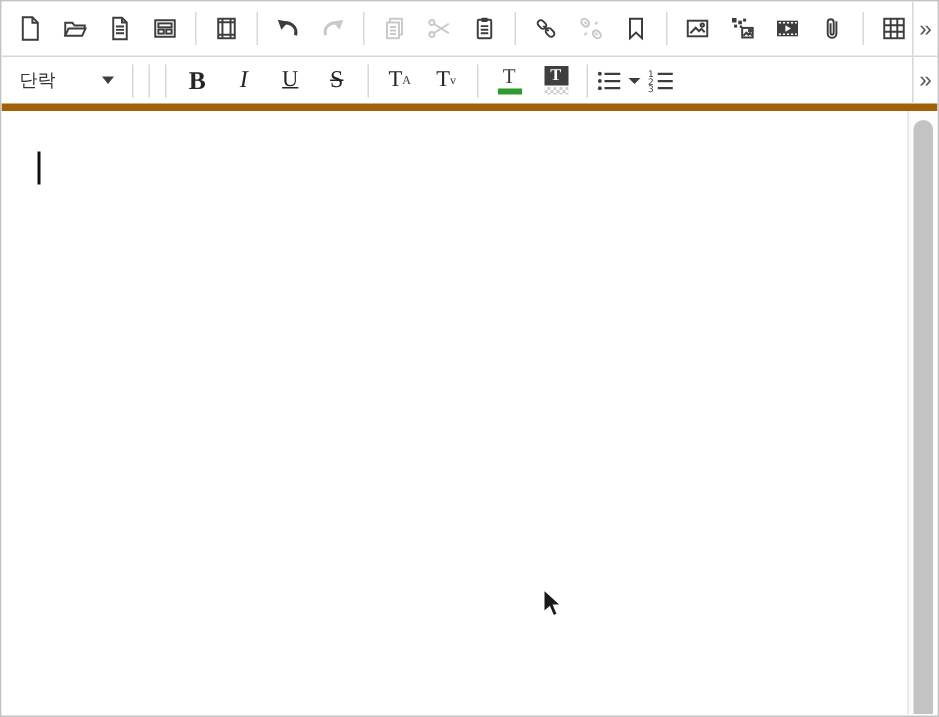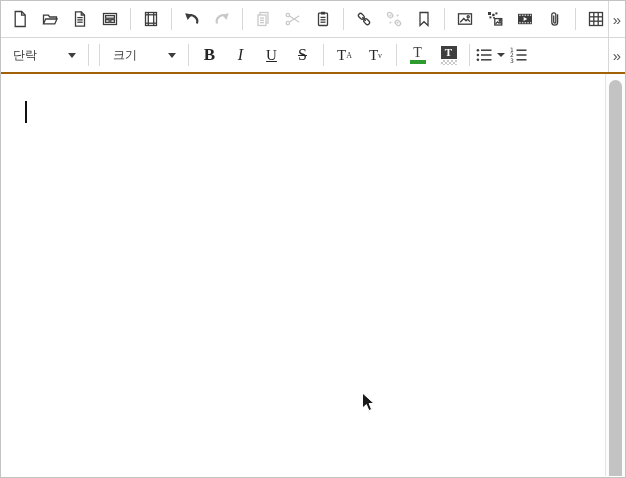--- a/index.html
+++ b/index.html
@@ -4,21 +4,21 @@
 <style>
   * { margin:0; padding:0; box-sizing:border-box; }
   html,body { background:#fff; }
   .editor {
     width:626px; height:478px; position:relative; background:#fff;
     border:1px solid #c3c3c3; overflow:hidden;
     font-family:"Liberation Sans","DejaVu Sans",sans-serif;
   }
   .toolbar { display:flex; align-items:stretch; background:#fff; }
   .row1 { height:37px; border-bottom:1px solid #d7d7d7; }
-  .row2 { height:36px; border-bottom:2px solid #a16207; }
+  .row2 { height:36px; border-bottom:5px solid #a16207; }
   .tb-main { flex:1 1 auto; display:flex; align-items:center; padding-left:4px; overflow:hidden; }
   .tb-more {
     width:17px; flex:0 0 auto; border-left:1px solid #d7d7d7;
     display:flex; align-items:center; justify-content:center;
     color:#555; font-size:15px; cursor:pointer; user-select:none;
   }
   .tb-btn {
     width:30px; height:30px; flex:0 0 auto; display:flex;
     align-items:center; justify-content:center; cursor:pointer;
   }
@@ -286,24 +286,20 @@
     <div class="tb-main">
 
       <div class="dropdown">
         <span class="dd-label">단락</span>
         <span class="caret-down"></span>
       </div>
       <div class="sep"></div>
 
       <div class="sep"></div>
 
-      <div class="dropdown">
-        <span class="dd-label">크기</span>
-        <span class="caret-down"></span>
-      </div>
       <div class="sep"></div>
 
       <div class="fmt-btn fmt-b">
         <span>B</span>
       </div>
       <div class="fmt-btn fmt-i">
         <span>I</span>
       </div>
       <div class="fmt-btn fmt-u">
         <span>U</span>

